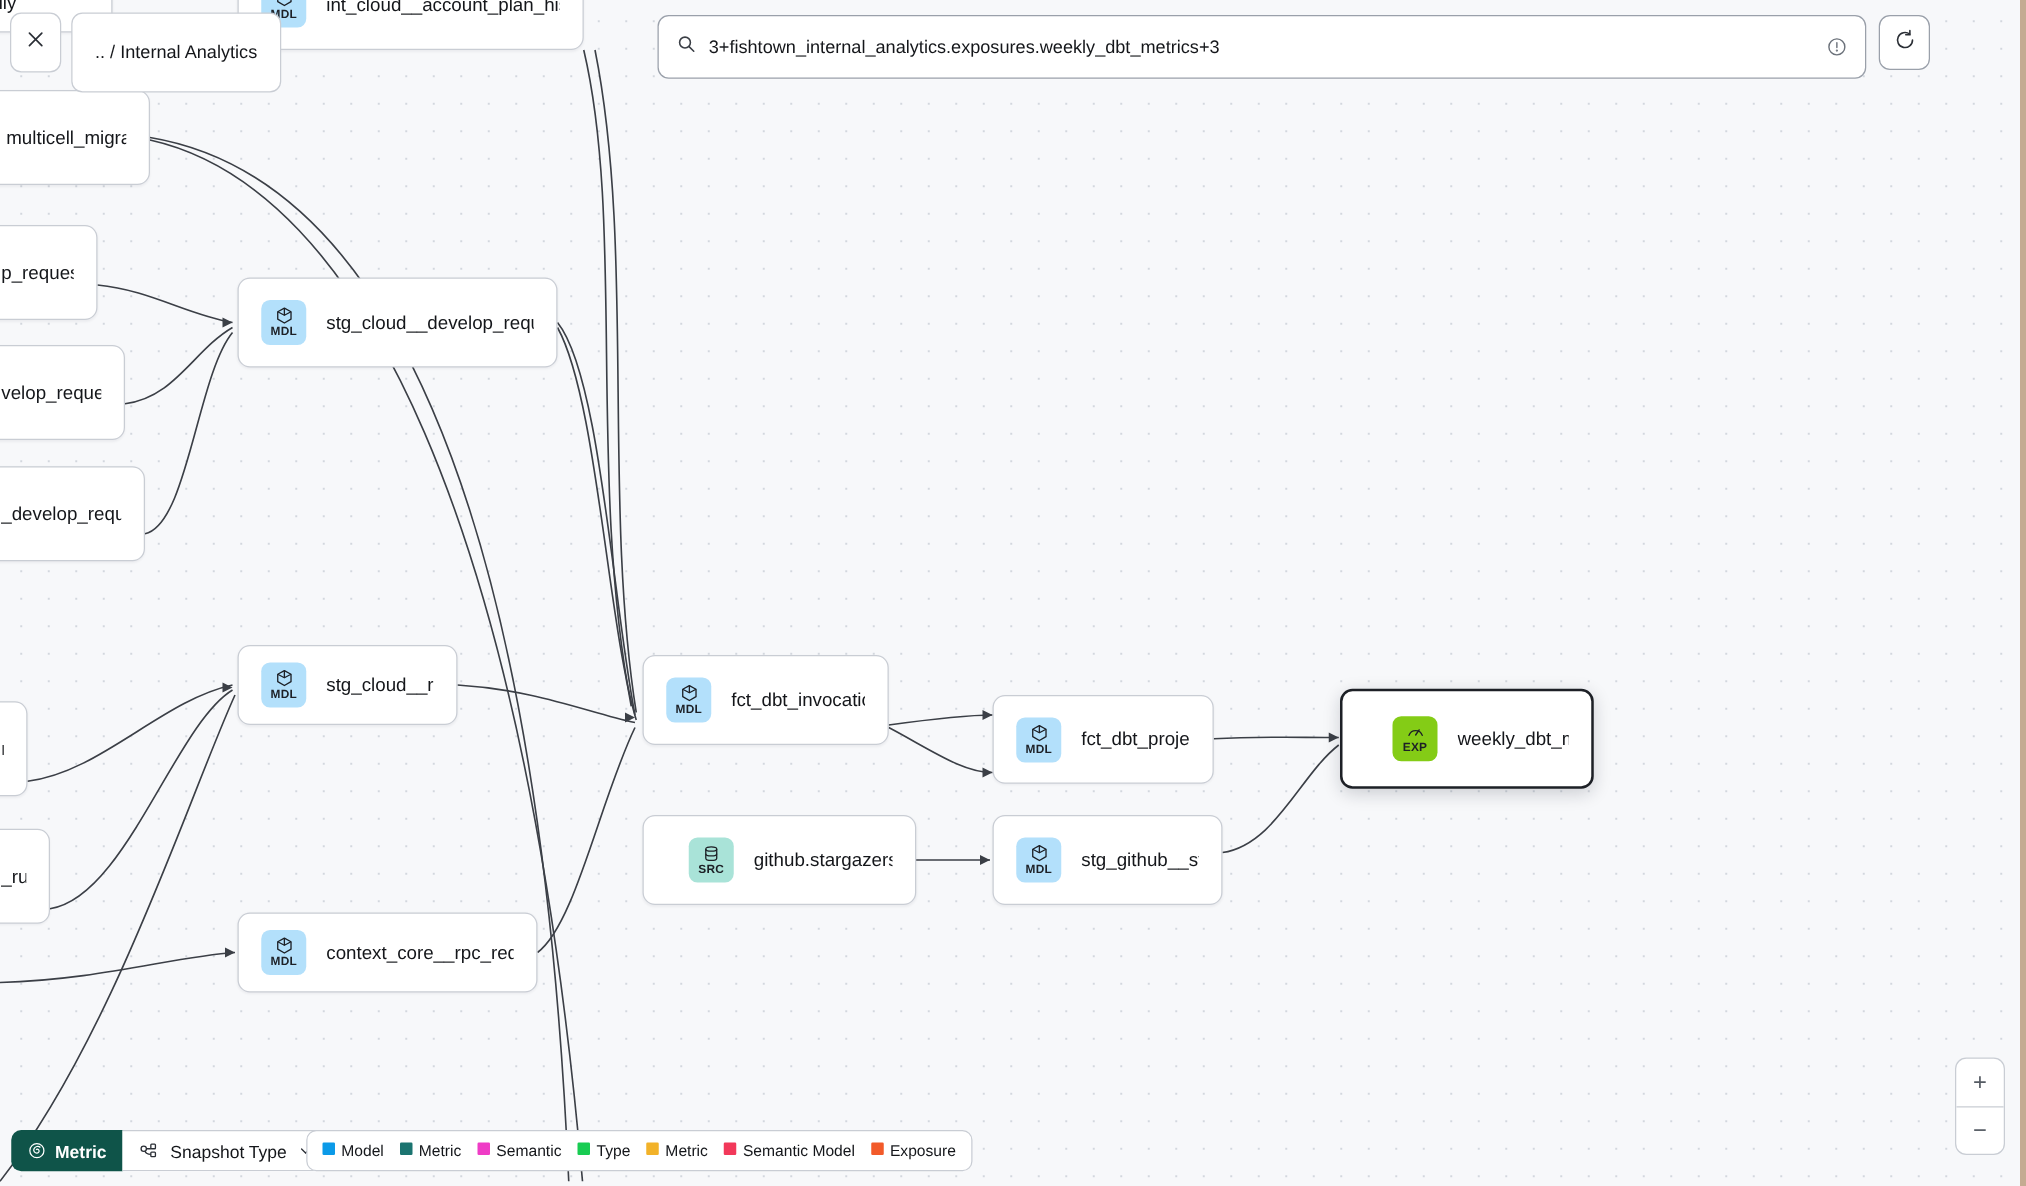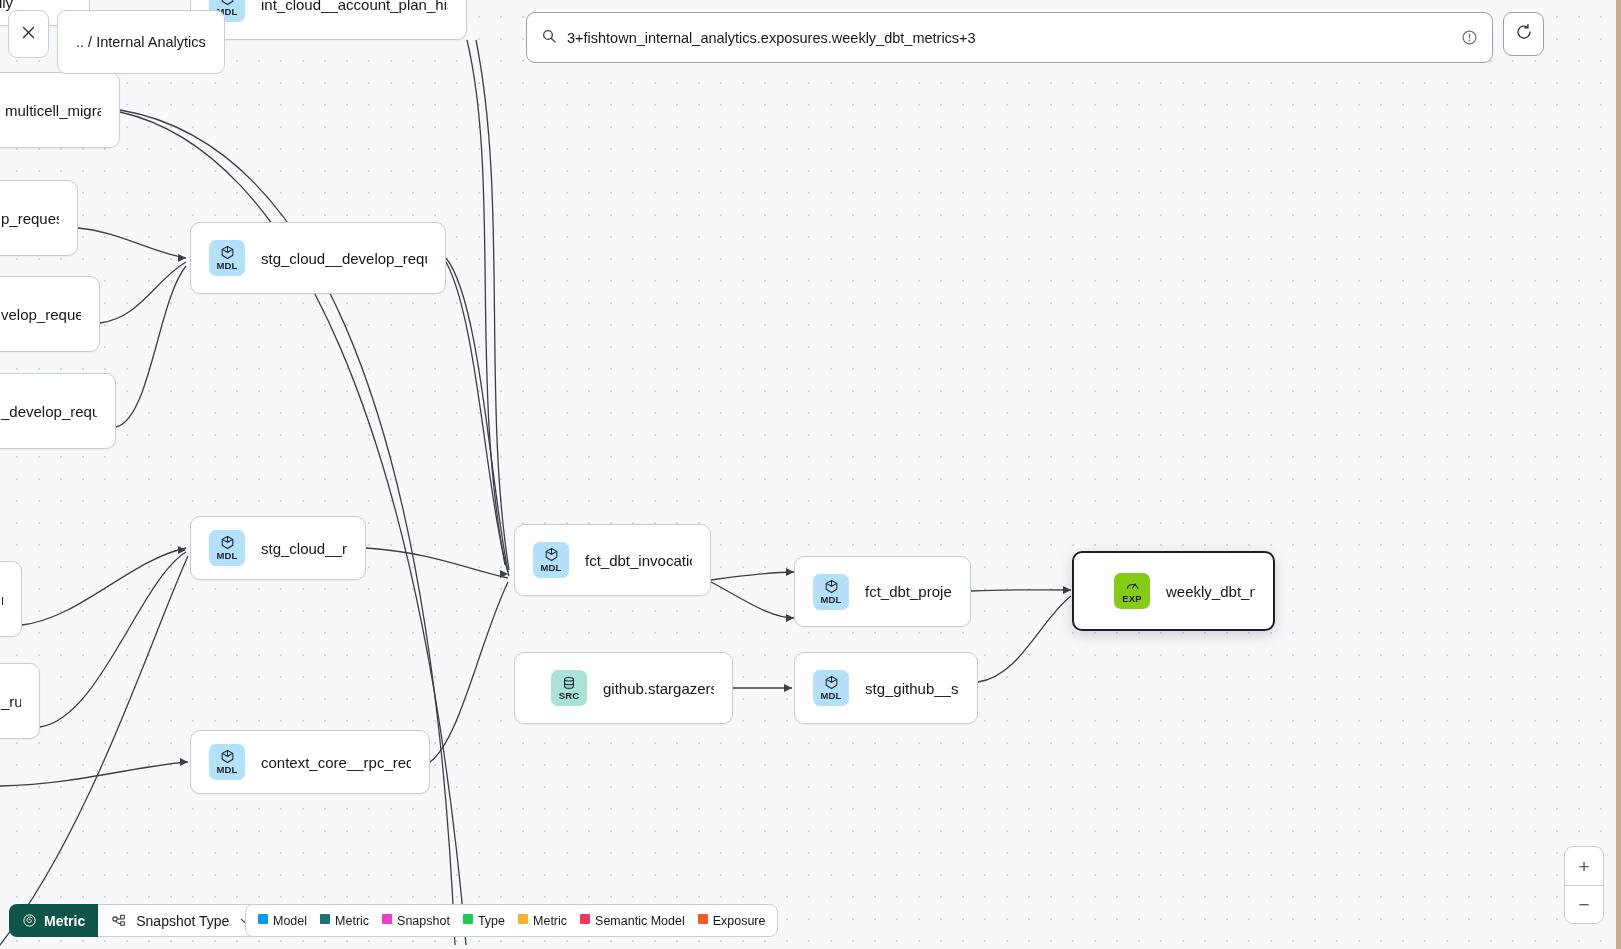--- a/index.html
+++ b/index.html
@@ -477,21 +477,21 @@
     <div class="legend-item">
       <span class="legend-swatch" style="background:#0b9ae8"></span>
       <span class="legend-label">Model</span>
     </div>
     <div class="legend-item">
       <span class="legend-swatch" style="background:#1b7470"></span>
       <span class="legend-label">Metric</span>
     </div>
     <div class="legend-item">
       <span class="legend-swatch" style="background:#ef3cc6"></span>
-      <span class="legend-label">Snapshot</span>
+      <span class="legend-label">Semantic</span>
     </div>
     <div class="legend-item">
       <span class="legend-swatch" style="background:#18cc52"></span>
       <span class="legend-label">Type</span>
     </div>
     <div class="legend-item">
       <span class="legend-swatch" style="background:#f2b229"></span>
       <span class="legend-label">Metric</span>
     </div>
     <div class="legend-item">

